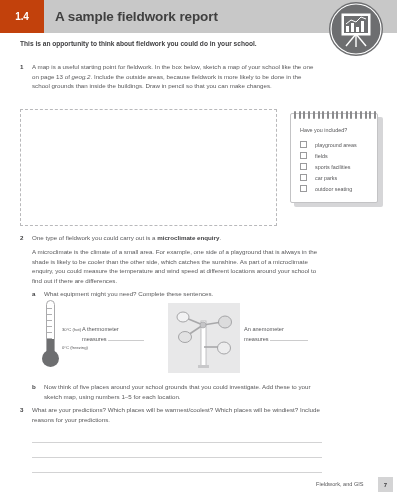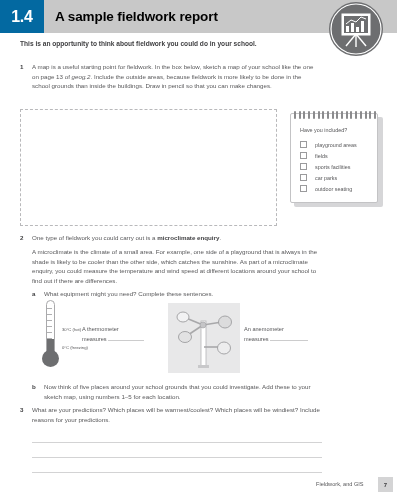--- a/index.html
+++ b/index.html
@@ -22,38 +22,38 @@
     top: 0; left: 0;
     width: 397px;
     height: 33px;
     background: #c8c8c8;
   }
   .header-number {
     position: absolute;
     top: 0; left: 0;
     width: 44px;
     height: 33px;
-    background: #0369a1;
+    background: #c2410c;
     color: #ffffff;
-    font-size: 16px;
+    font-size: 10px;
     font-weight: bold;
     display: flex;
     align-items: center;
     justify-content: center;
     letter-spacing: -0.2px;
   }
   .header-title {
     position: absolute;
     top: 0; left: 55px;
     height: 33px;
     display: flex;
     align-items: center;
     font-size: 13.5px;
     font-weight: bold;
-    color: #000000;
+    color: #404040;
     letter-spacing: -0.1px;
   }
   .header-badge {
     position: absolute;
     top: 2px;
     left: 329px;
     width: 54px;
     height: 54px;
     border-radius: 50%;
     background: #6d6e70;

